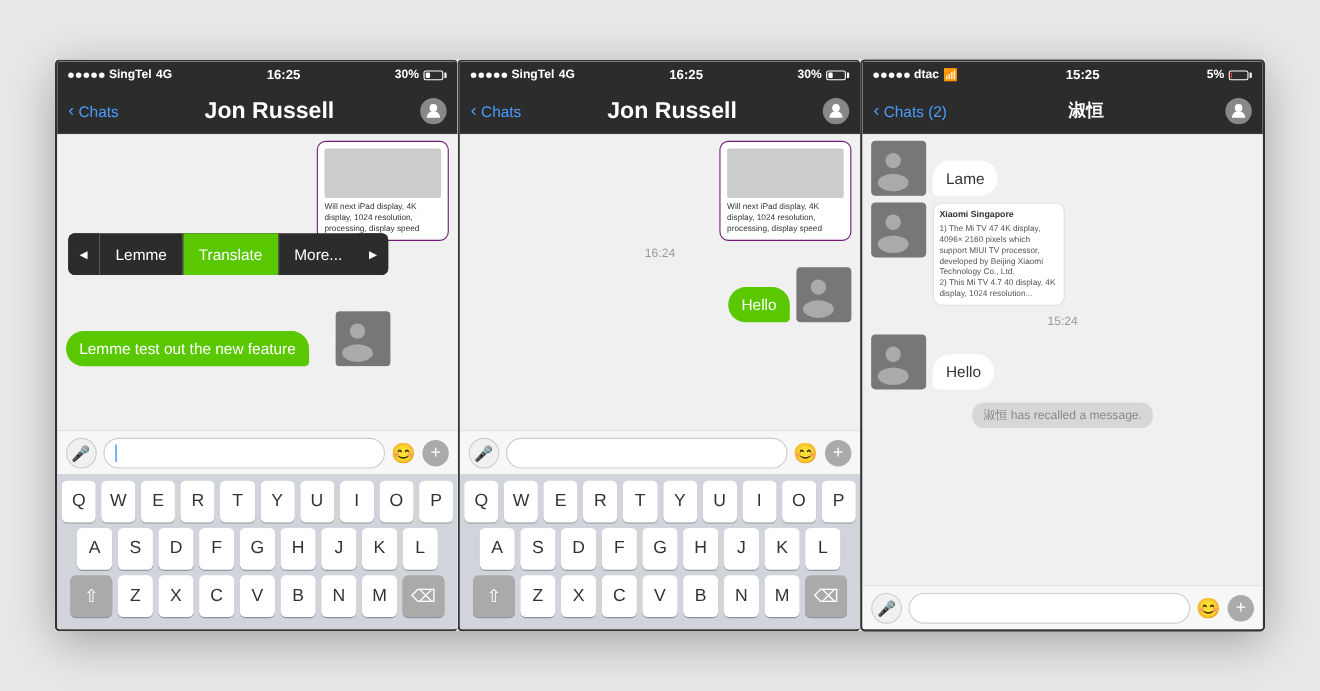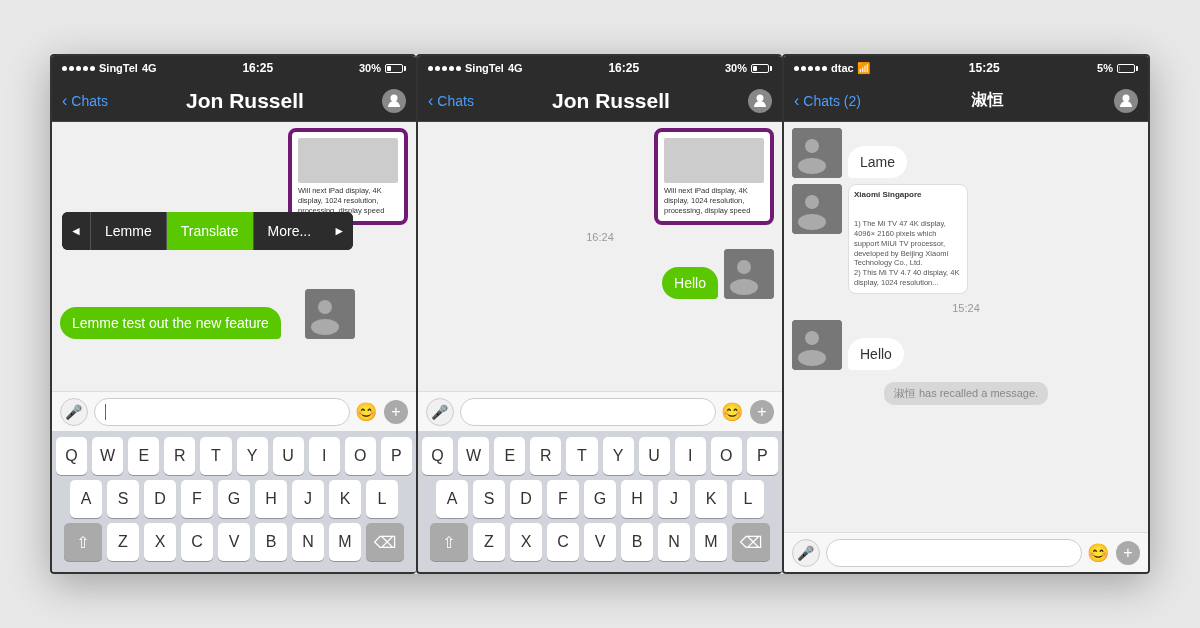--- a/index.html
+++ b/index.html
@@ -328,21 +328,21 @@
     }
 
     .system-msg-row {
       text-align: center;
       margin: 4px 0;
     }
 
     
     .article-message {
       background: white;
-      border: 4px solid #701a75;
+      border: 1px solid #701a75;
       border-radius: 8px;
       padding: 6px;
       font-size: 9px;
       color: #555;
       line-height: 1.4;
       margin-left: auto;
       max-width: 120px;
     }
   </style>
 </head>
@@ -640,21 +640,21 @@
 
       <div style="display:flex; justify-content:flex-start; align-items:flex-start; gap:6px; margin-bottom:8px;">
         <div class="img-thumb">
           <svg width="50" height="50" viewBox="0 0 50 50">
               <rect width="50" height="50" fill="#777"></rect>
               <circle cx="20" cy="18" r="7" fill="#aaa"></circle>
               <ellipse cx="20" cy="38" rx="14" ry="8" fill="#aaa"></ellipse>
             </svg>
         </div>
         <div style="background:white;border:1px solid #ddd;border-radius:8px;padding:5px;max-width:120px;font-size:7.5px;color:#555;line-height:1.3;">
-          <div style="font-size:8px;font-weight:bold;color:#333;margin-bottom:19px;">Xiaomi Singapore</div>
+          <div style="font-size:8px;font-weight:bold;color:#333;margin-bottom:3px;">Xiaomi Singapore</div>
           <div>
             1) The Mi TV 47 4K display, 4096× 2160 pixels which support MIUI TV processor, developed by Beijing Xiaomi Technology Co., Ltd.<br>
             2) This Mi TV 4.7 40 display, 4K display, 1024 resolution...
           </div>
         </div>
       </div>
 
       <div class="timestamp">15:24</div>
 
       <div style="display:flex; justify-content:flex-start; align-items:flex-end; gap:6px; margin-bottom:6px;">

